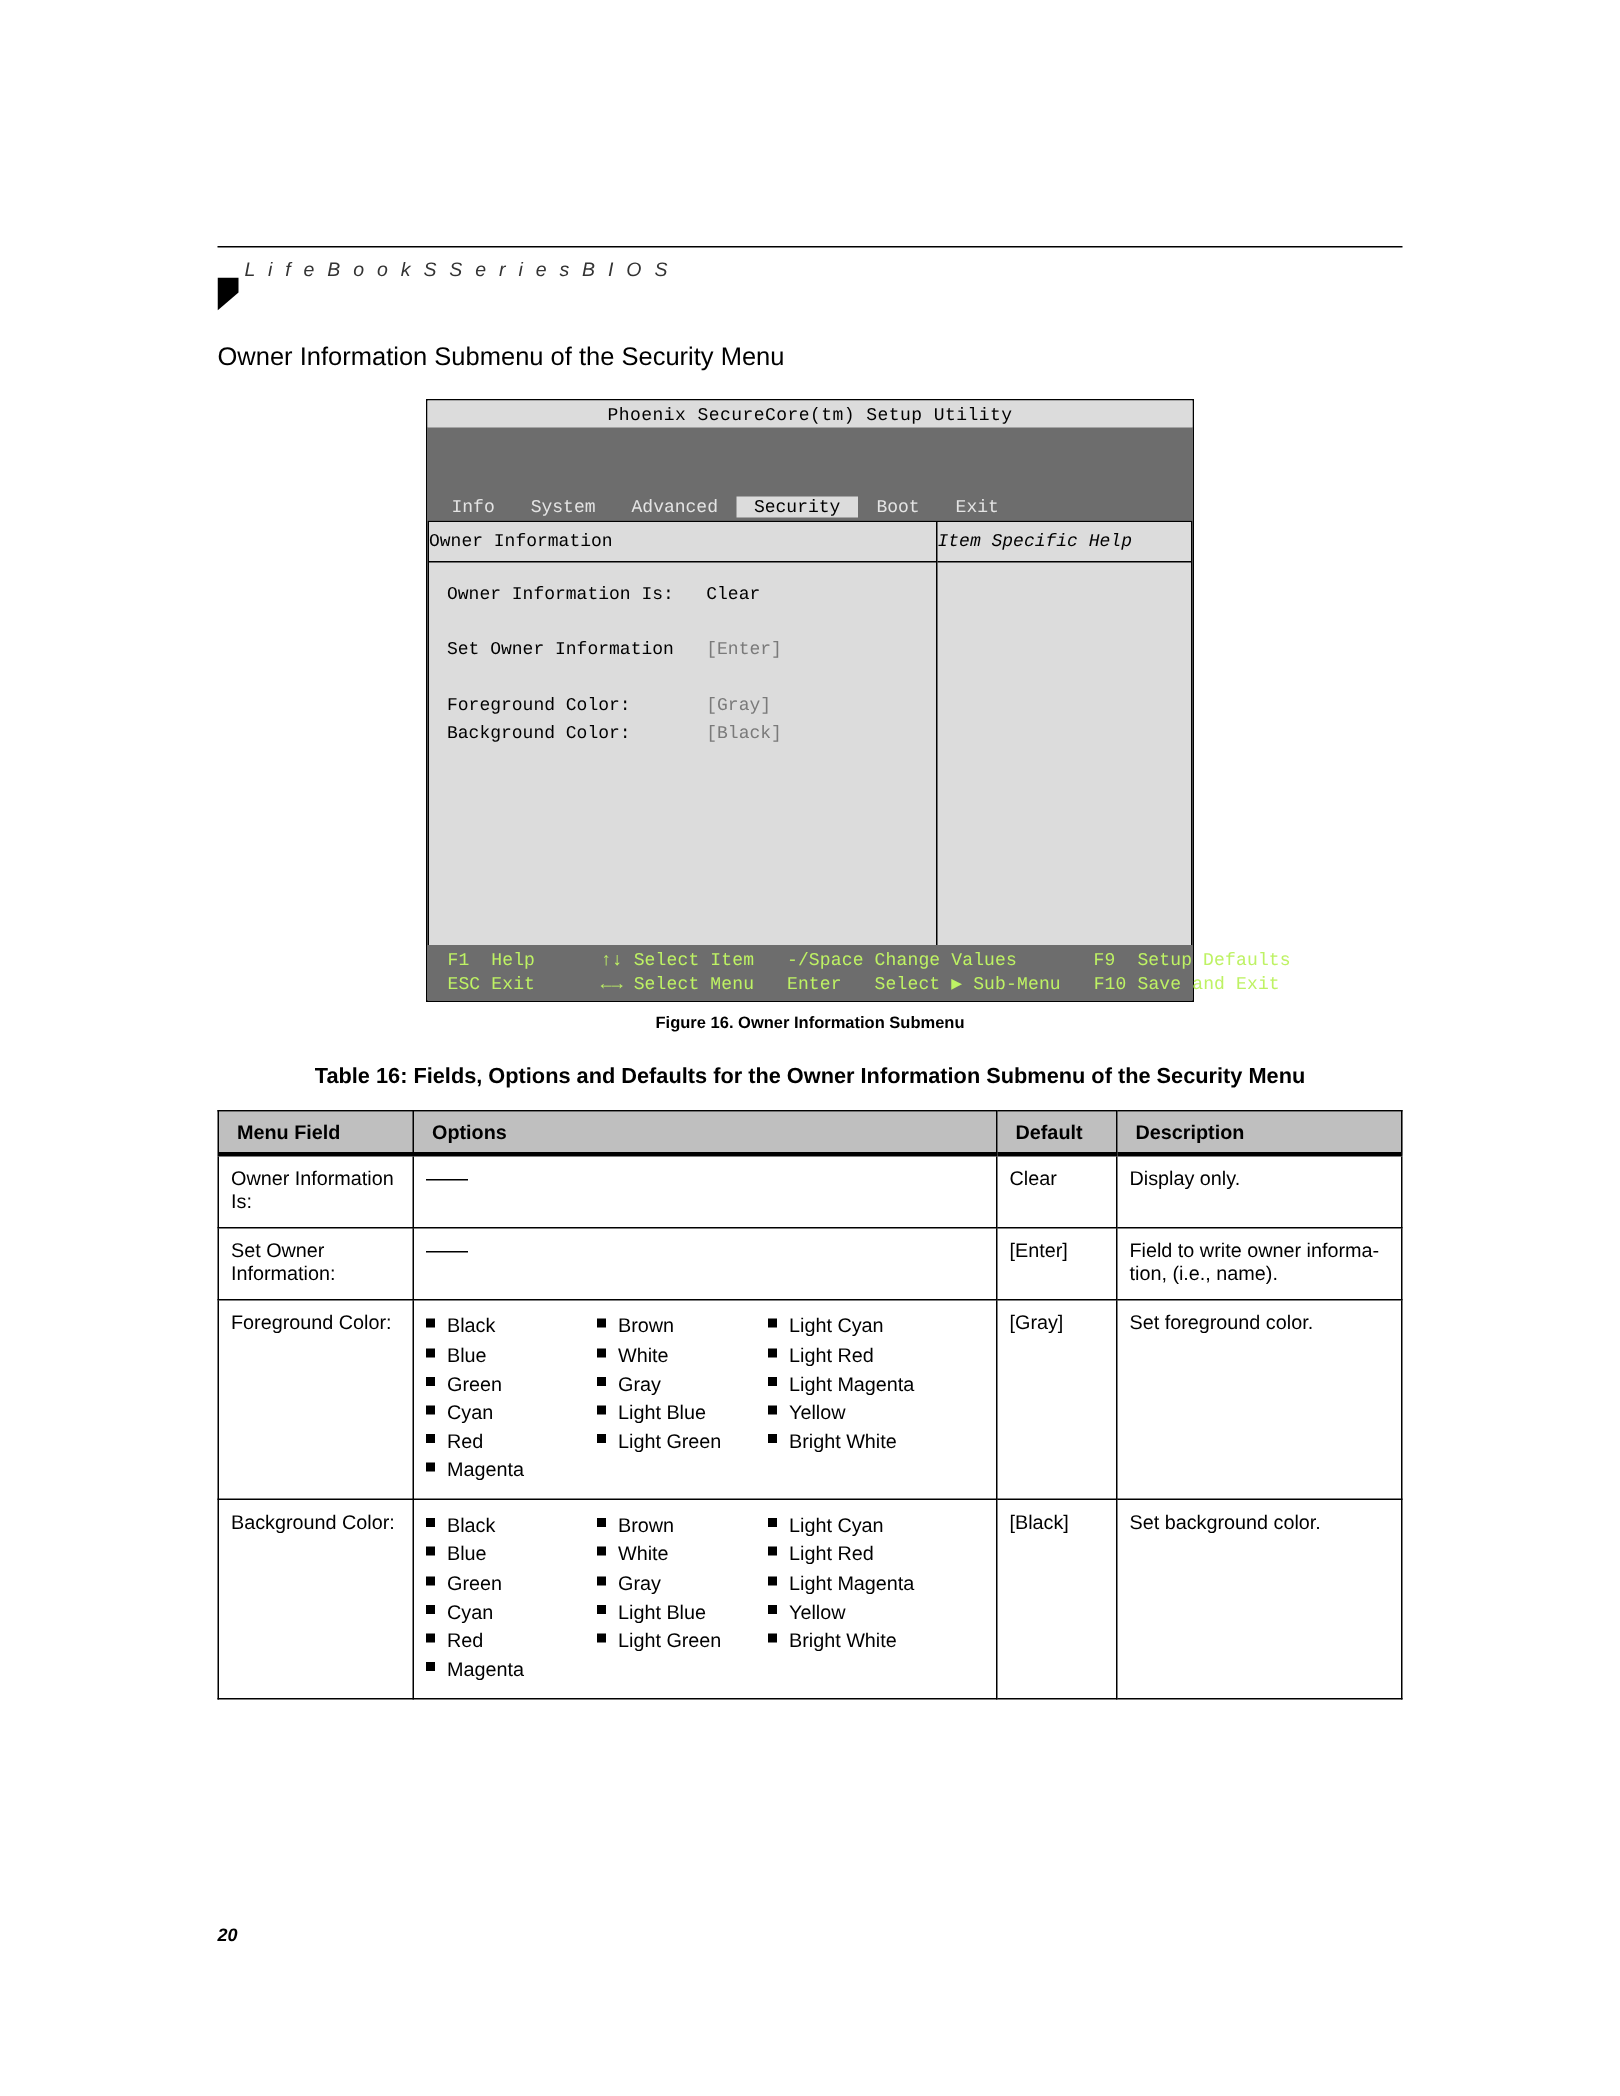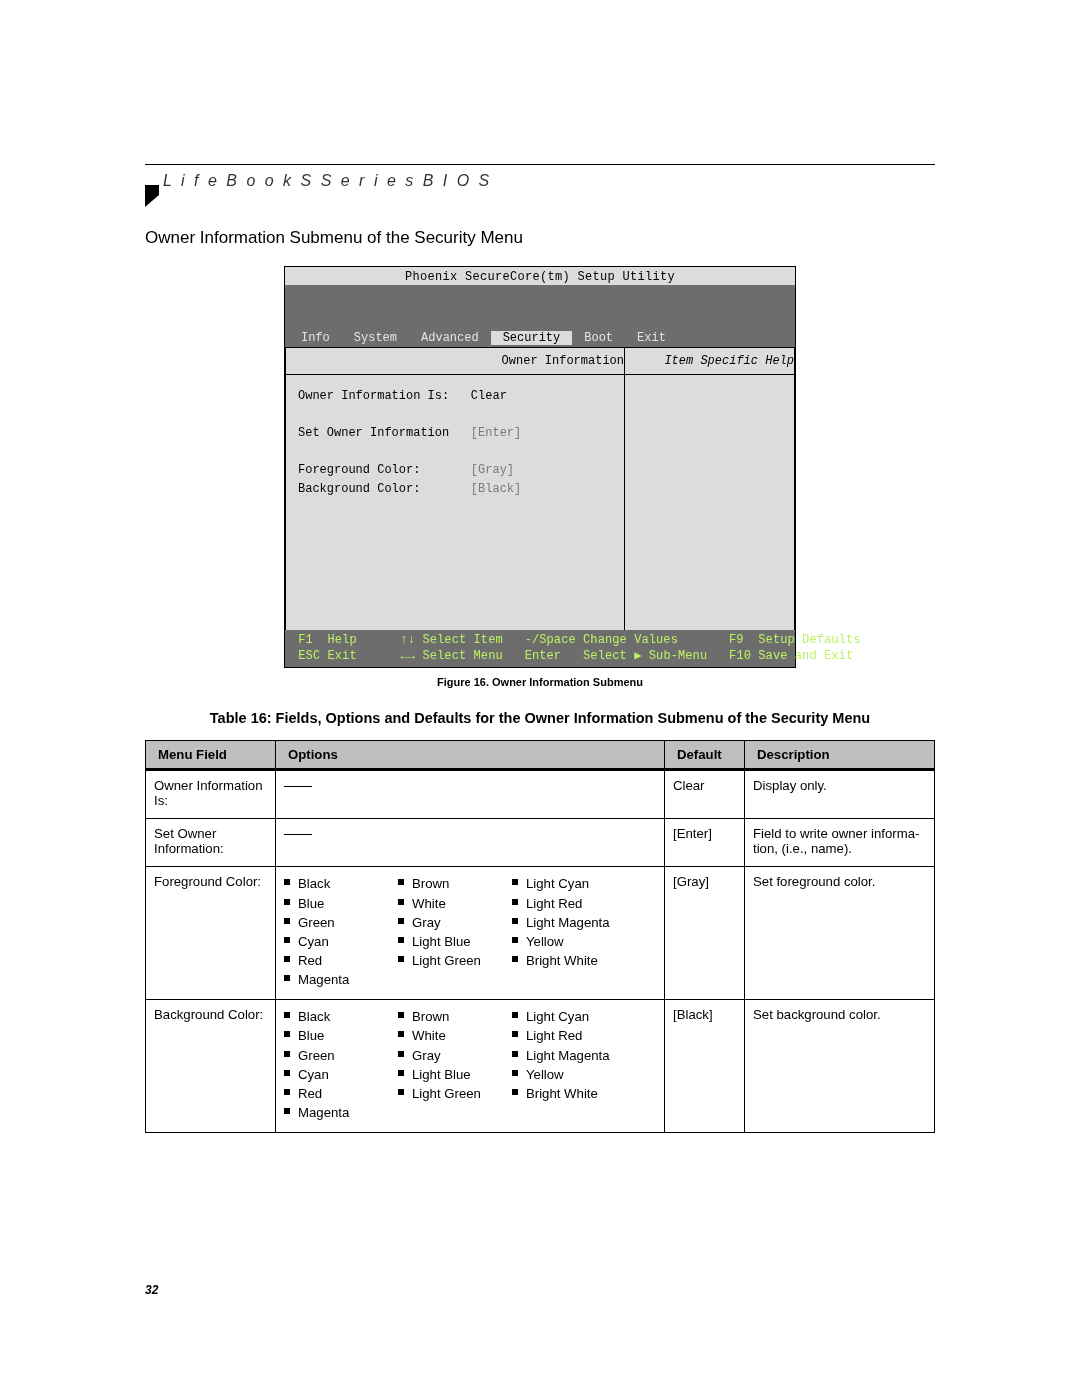--- a/index.html
+++ b/index.html
@@ -22,21 +22,21 @@
     position: absolute;
     left: 145px;
     right: 145px;
     top: 164px;
     border-top: 1px solid #000;
   }
   .header-label {
     position: absolute;
     top: 172px;
     left: 163px;
-    font-size: 16px;
+    font-size: 13px;
     letter-spacing: 2.5px;
     font-style: italic;
     color: #333;
   }
   .tab-mark {
     position: absolute;
     top: 185px;
     left: 145px;
     width: 0;
     height: 0;
@@ -104,21 +104,21 @@
     width: 170px;
     border: 1.5px solid #000;
     border-left: none;
     border-top: none;
     border-bottom: none;
     box-sizing: border-box;
     position: relative;
     font-style: italic;
   }
   .bios-subtitle {
-    text-align: right;
+    text-align: left;
     padding: 6px 0 6px 0;
     border-bottom: 1.5px solid #000;
   }
   .bios-left .content {
     padding: 12px 8px 8px 12px;
     line-height: 1.55;
   }
   .bios-left .row { white-space: pre; }
   .bios-left .val-dim { color: #7a7a7a; }
   .bios-footer {
@@ -344,14 +344,14 @@
                 <li>Bright White</li>
               </ul>
             </div>
           </td>
           <td>[Black]</td>
           <td>Set background color.</td>
         </tr>
       </tbody>
   </table>
 
-  <div class="page-number">32</div>
+  <div class="page-number">20</div>
 </div>
 
 </body></html>

